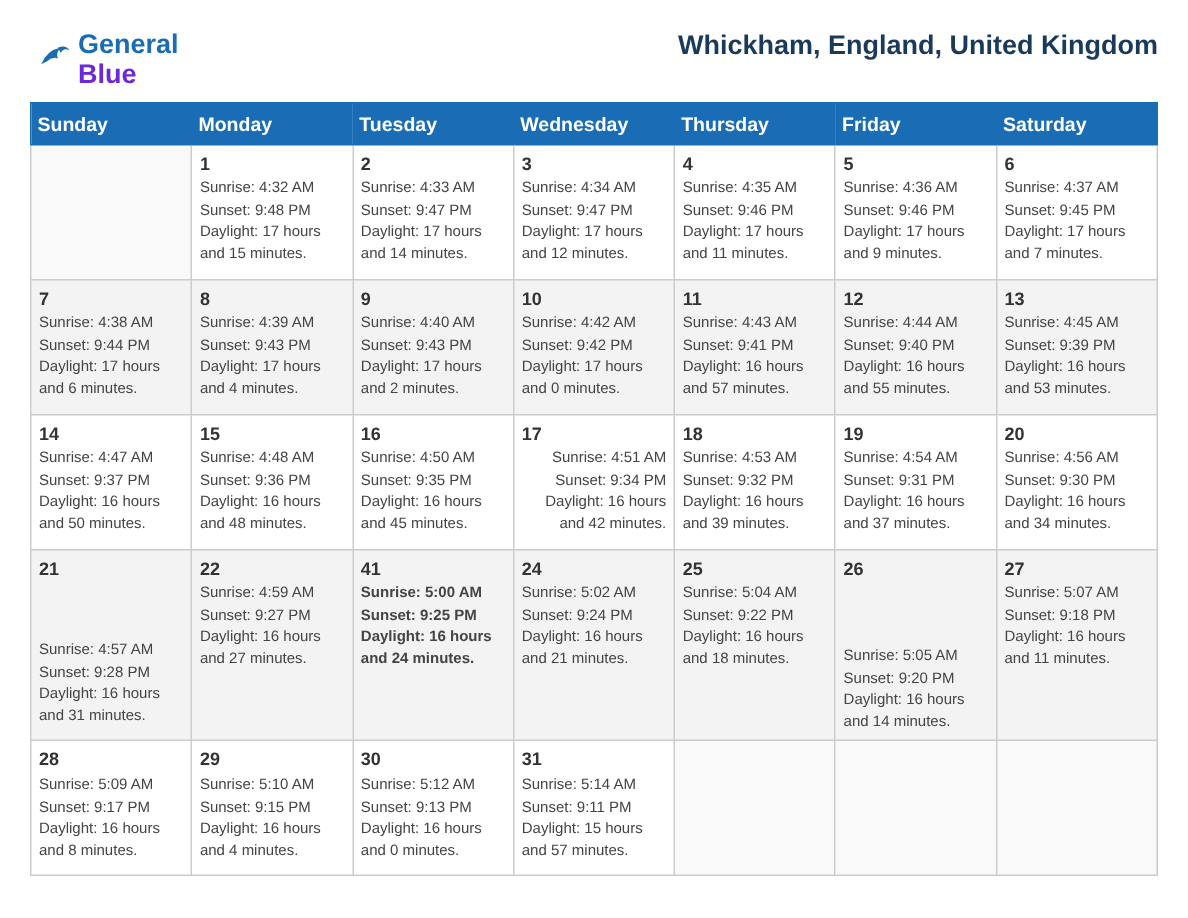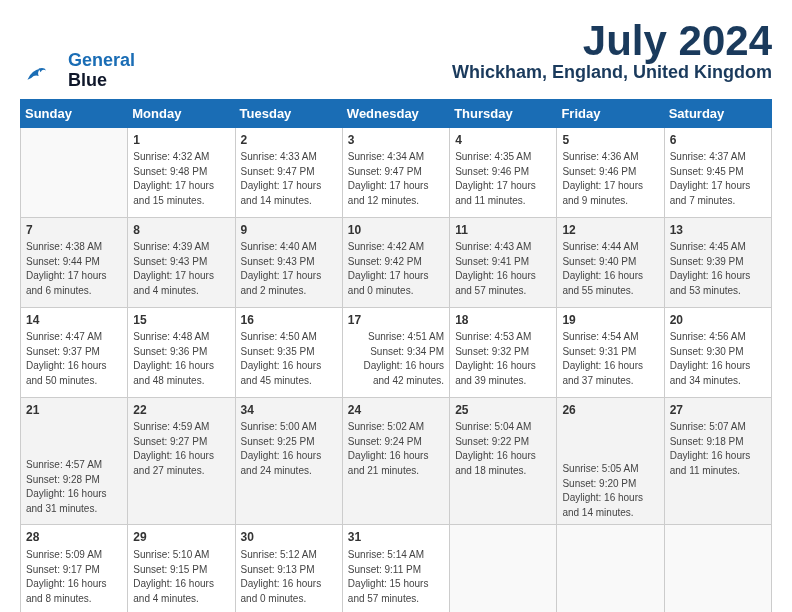--- a/index.html
+++ b/index.html
@@ -11,23 +11,22 @@
       padding: 20px;
     }
     .header {
       display: flex;
       justify-content: space-between;
       align-items: flex-start;
       margin-bottom: 8px;
     }
     .logo {
       display: flex;
-      align-items: flex-end;
-      gap: 20px;
-      margin-top: 31px;
+      align-items: center;
+      gap: 4px;
     }
     .logo-text {
       font-size: 18px;
       font-weight: bold;
       color: #1a3a5c;
       line-height: 1.1;
     }
     .logo-text span {
       color: #1a6db5;
     }
@@ -100,25 +99,24 @@
 <div class="header">
   <div class="logo">
     <div class="logo-bird">
       <svg viewBox="0 0 30 30" xmlns="http://www.w3.org/2000/svg">
         <path d="M8,18 Q12,8 22,6 Q18,10 20,14 Q16,12 12,16 Z" fill="#1a6db5"></path>
         <path d="M20,6 Q26,4 28,8 Q24,6 22,10 Z" fill="#1a6db5"></path>
       </svg>
     </div>
     <div class="logo-text">
       <div><span>General</span></div>
-      <div><span style="color:#0f172a">Blue</span></div>
+      <div><span style="color:#6d28d9">Blue</span></div>
     </div>
   </div>
   <div class="title-block">
-    <div class="month-title">July 2024</div>
     <div class="location">Whickham, England, United Kingdom</div>
   </div>
 </div>
 
 <table>
   <thead>
     <tr id="col-headers">
         <th>Sunday</th>
         <th>Monday</th>
         <th>Tuesday</th>
@@ -285,22 +283,22 @@
 and 31 minutes.</div>
         </td>
         <td>
           <span class="day-num">22</span>
           <div class="cell-info" style="white-space: pre-line;">Sunrise: 4:59 AM
 Sunset: 9:27 PM
 Daylight: 16 hours
 and 27 minutes.</div>
         </td>
         <td>
-          <span class="day-num">34</span>
-          <div class="cell-info" style="white-space: pre-line;">Sunrise: 5:00 AM
+          <span class="day-num">41</span>
+          <div class="cell-info" style="white-space: pre-line; font-weight: bold;">Sunrise: 5:00 AM
 Sunset: 9:25 PM
 Daylight: 16 hours
 and 24 minutes.</div>
         </td>
         <td>
           <span class="day-num">24</span>
           <div class="cell-info" style="white-space: pre-line;">Sunrise: 5:02 AM
 Sunset: 9:24 PM
 Daylight: 16 hours
 and 21 minutes.</div>

